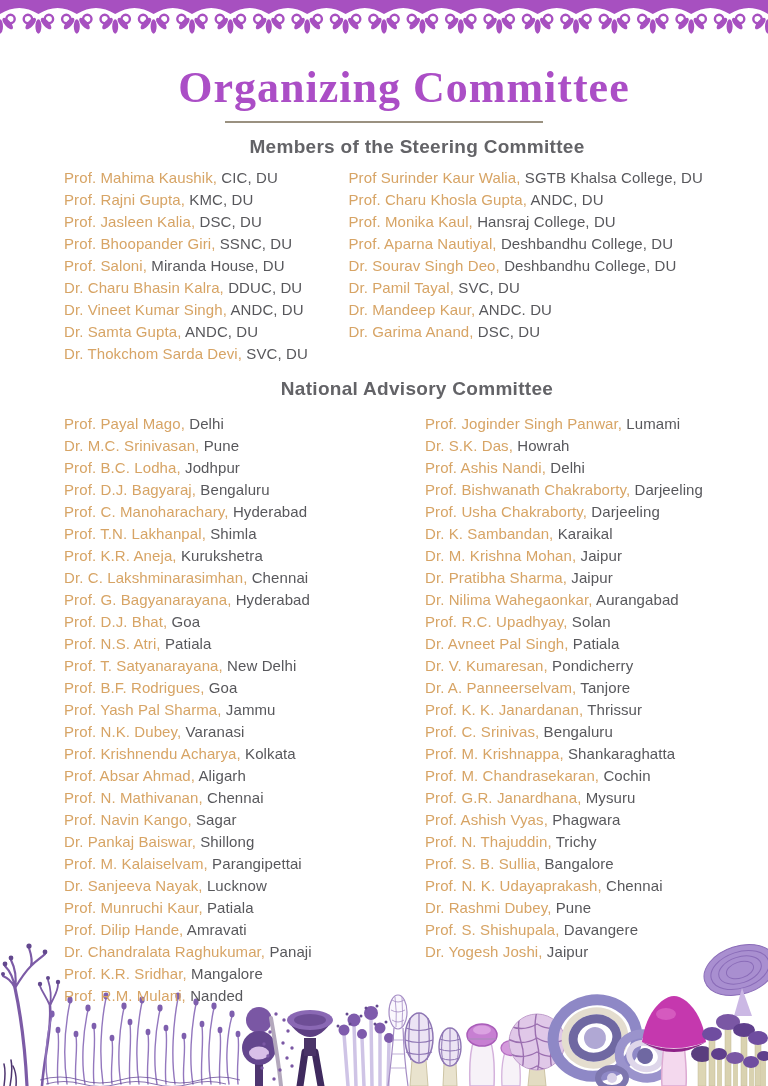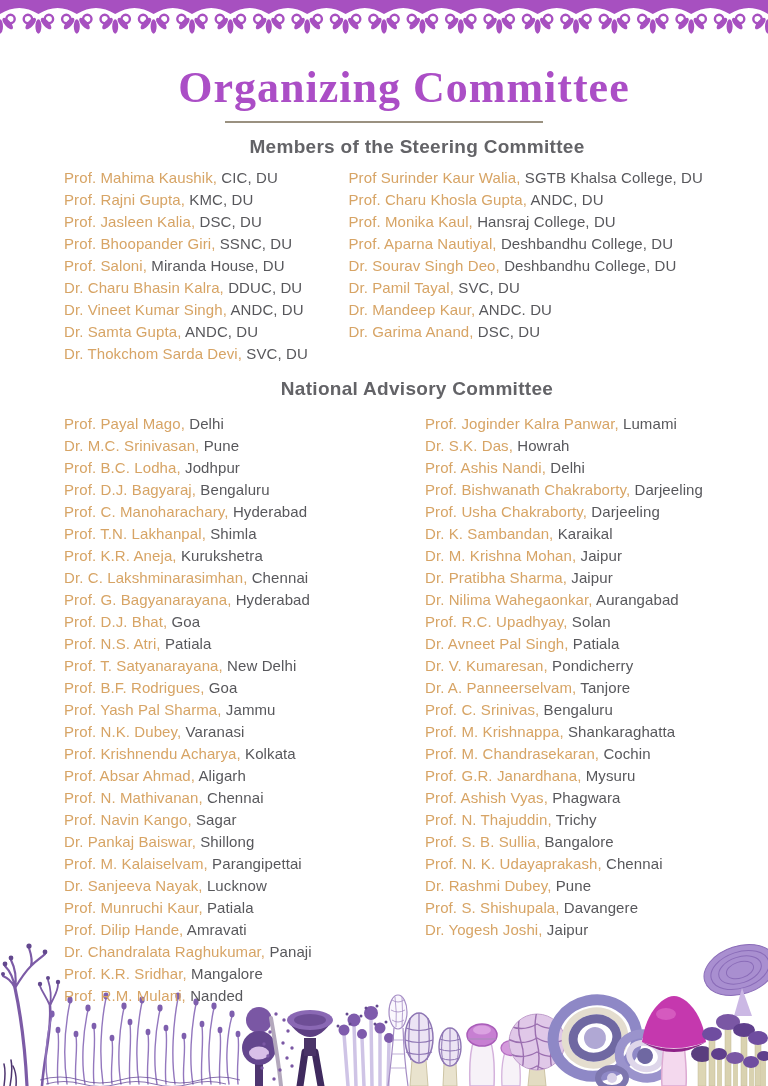--- a/index.html
+++ b/index.html
@@ -262,33 +262,34 @@
         <div class="row"><span class="nm">Dr. Pankaj Baiswar,</span> <span class="pl">Shillong</span></div>
         <div class="row"><span class="nm">Prof. M. Kalaiselvam,</span> <span class="pl">Parangipettai</span></div>
         <div class="row"><span class="nm">Dr. Sanjeeva Nayak,</span> <span class="pl">Lucknow</span></div>
         <div class="row"><span class="nm">Prof. Munruchi Kaur,</span> <span class="pl">Patiala</span></div>
         <div class="row"><span class="nm">Prof. Dilip Hande,</span> <span class="pl">Amravati</span></div>
         <div class="row"><span class="nm">Dr. Chandralata Raghukumar,</span> <span class="pl">Panaji</span></div>
         <div class="row"><span class="nm">Prof. K.R. Sridhar,</span> <span class="pl">Mangalore</span></div>
         <div class="row"><span class="nm">Prof. R.M. Mulani,</span> <span class="pl">Nanded</span></div>
       </div>
     <div class="col right">
-        <div class="row"><span class="nm">Prof. Joginder Kalra Panwar,</span> <span class="pl">Lumami</span></div>
+        <div class="row"><span class="nm">Prof. Joginder Singh Panwar,</span> <span class="pl">Lumami</span></div>
         <div class="row"><span class="nm">Dr. S.K. Das,</span> <span class="pl">Howrah</span></div>
         <div class="row"><span class="nm">Prof. Ashis Nandi,</span> <span class="pl">Delhi</span></div>
         <div class="row"><span class="nm">Prof. Bishwanath Chakraborty,</span> <span class="pl">Darjeeling</span></div>
         <div class="row"><span class="nm">Prof. Usha Chakraborty,</span> <span class="pl">Darjeeling</span></div>
         <div class="row"><span class="nm">Dr. K. Sambandan,</span> <span class="pl">Karaikal</span></div>
         <div class="row"><span class="nm">Dr. M. Krishna Mohan,</span> <span class="pl">Jaipur</span></div>
         <div class="row"><span class="nm">Dr. Pratibha Sharma,</span> <span class="pl">Jaipur</span></div>
         <div class="row"><span class="nm">Dr. Nilima Wahegaonkar,</span> <span class="pl">Aurangabad</span></div>
         <div class="row"><span class="nm">Prof. R.C. Upadhyay,</span> <span class="pl">Solan</span></div>
         <div class="row"><span class="nm">Dr. Avneet Pal Singh,</span> <span class="pl">Patiala</span></div>
         <div class="row"><span class="nm">Dr. V. Kumaresan,</span> <span class="pl">Pondicherry</span></div>
         <div class="row"><span class="nm">Dr. A. Panneerselvam,</span> <span class="pl">Tanjore</span></div>
+        <div class="row"><span class="nm">Prof. K. K. Janardanan,</span> <span class="pl">Thrissur</span></div>
         <div class="row"><span class="nm">Prof. C. Srinivas,</span> <span class="pl">Bengaluru</span></div>
         <div class="row"><span class="nm">Prof. M. Krishnappa,</span> <span class="pl">Shankaraghatta</span></div>
         <div class="row"><span class="nm">Prof. M. Chandrasekaran,</span> <span class="pl">Cochin</span></div>
         <div class="row"><span class="nm">Prof. G.R. Janardhana,</span> <span class="pl">Mysuru</span></div>
         <div class="row"><span class="nm">Prof. Ashish Vyas,</span> <span class="pl">Phagwara</span></div>
         <div class="row"><span class="nm">Prof. N. Thajuddin,</span> <span class="pl">Trichy</span></div>
         <div class="row"><span class="nm">Prof. S. B. Sullia,</span> <span class="pl">Bangalore</span></div>
         <div class="row"><span class="nm">Prof. N. K. Udayaprakash,</span> <span class="pl">Chennai</span></div>
         <div class="row"><span class="nm">Dr. Rashmi Dubey,</span> <span class="pl">Pune</span></div>
         <div class="row"><span class="nm">Prof. S. Shishupala,</span> <span class="pl">Davangere</span></div>

